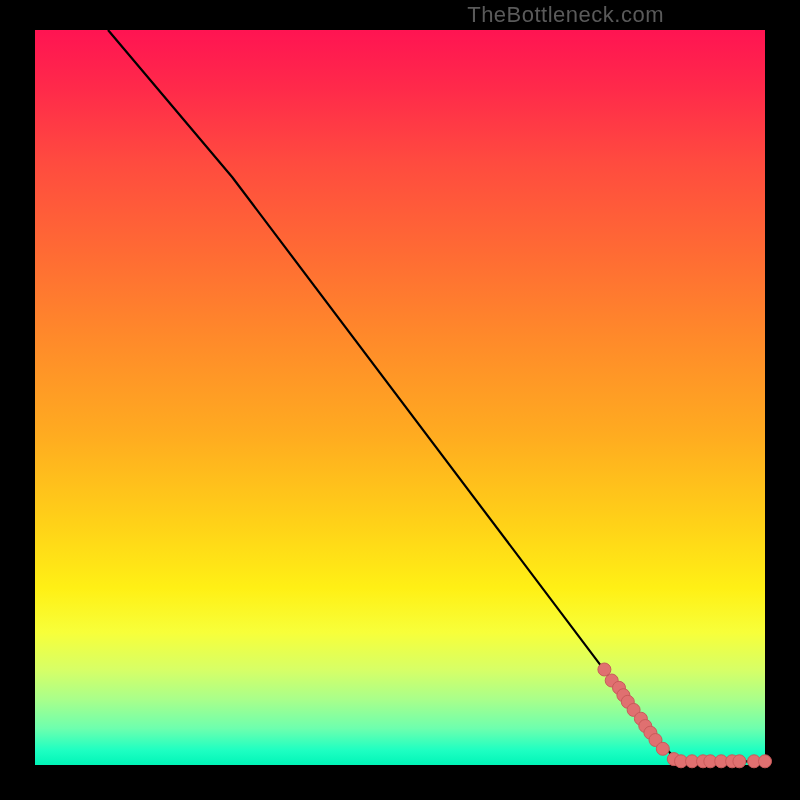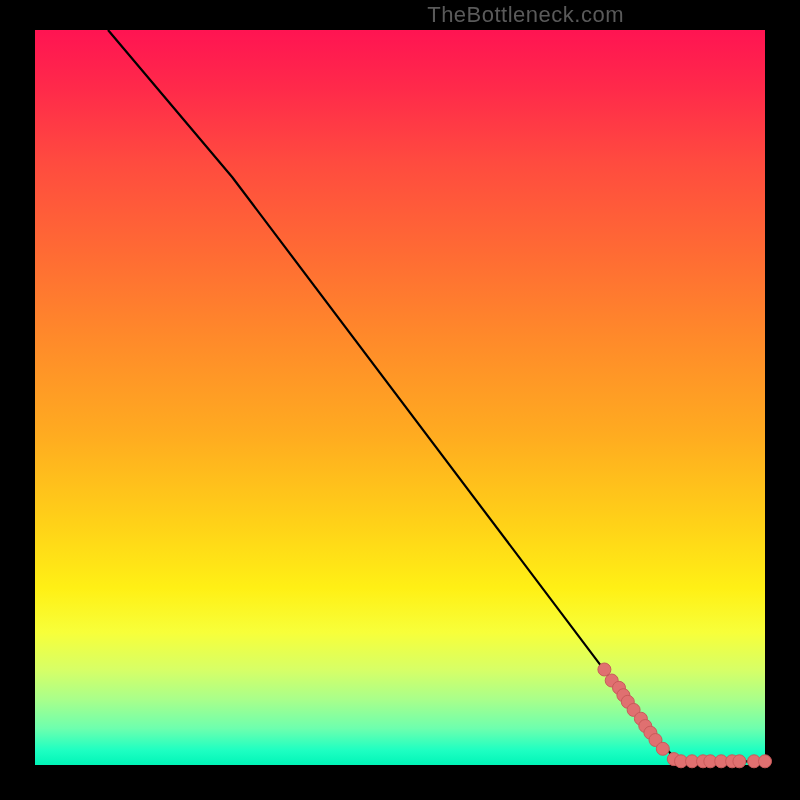--- a/index.html
+++ b/index.html
@@ -9,20 +9,21 @@
     height: 800px;
     background: #000;
     overflow: hidden;
     font-family: Arial, Helvetica, sans-serif;
   }
   .frame {
     position: relative;
     width: 636px;
     height: 800px;
     background: #000;
+    padding-left: 40px;
   }
   .watermark {
     position: absolute;
     top: 2px;
     right: 12px;
     color: #5a5a5a;
     font-size: 22px;
     font-weight: 400;
     letter-spacing: 0.5px;
     z-index: 10;

